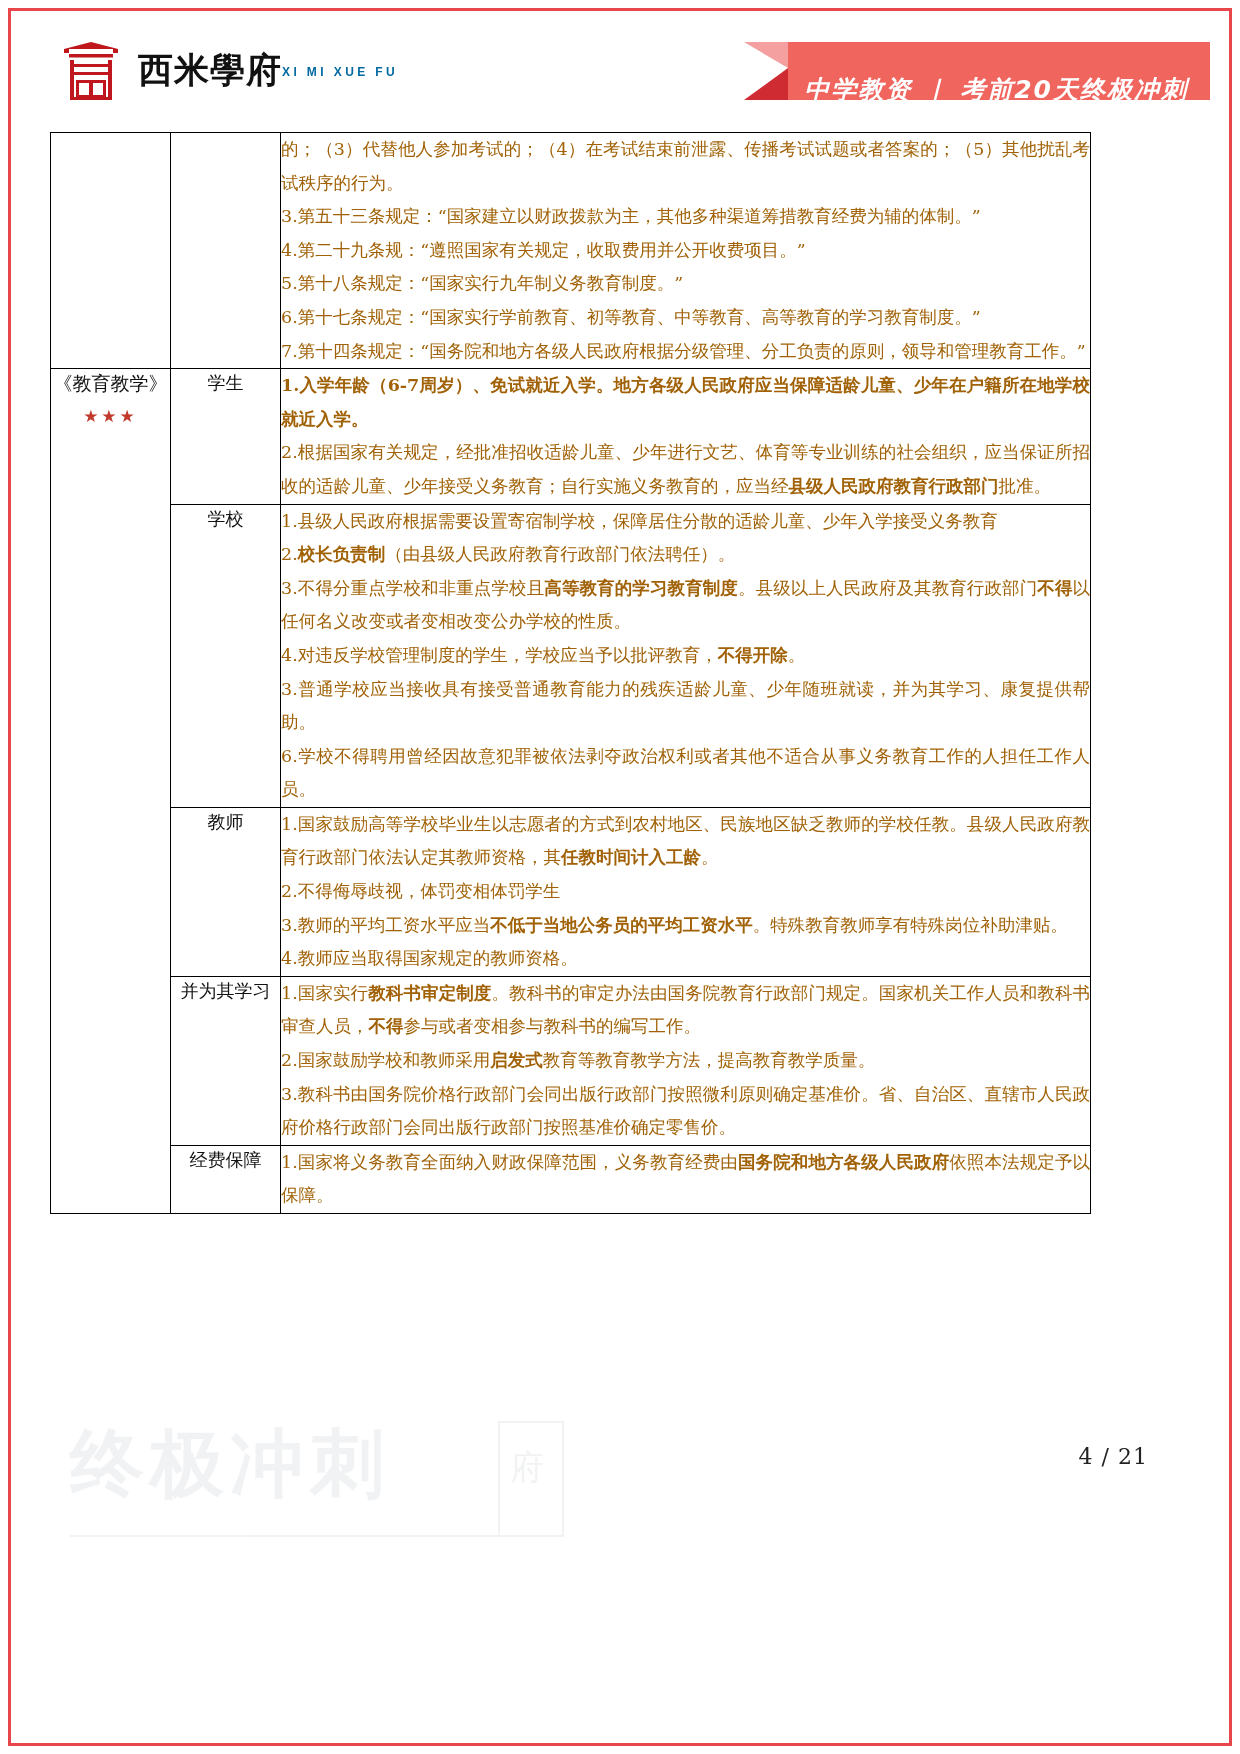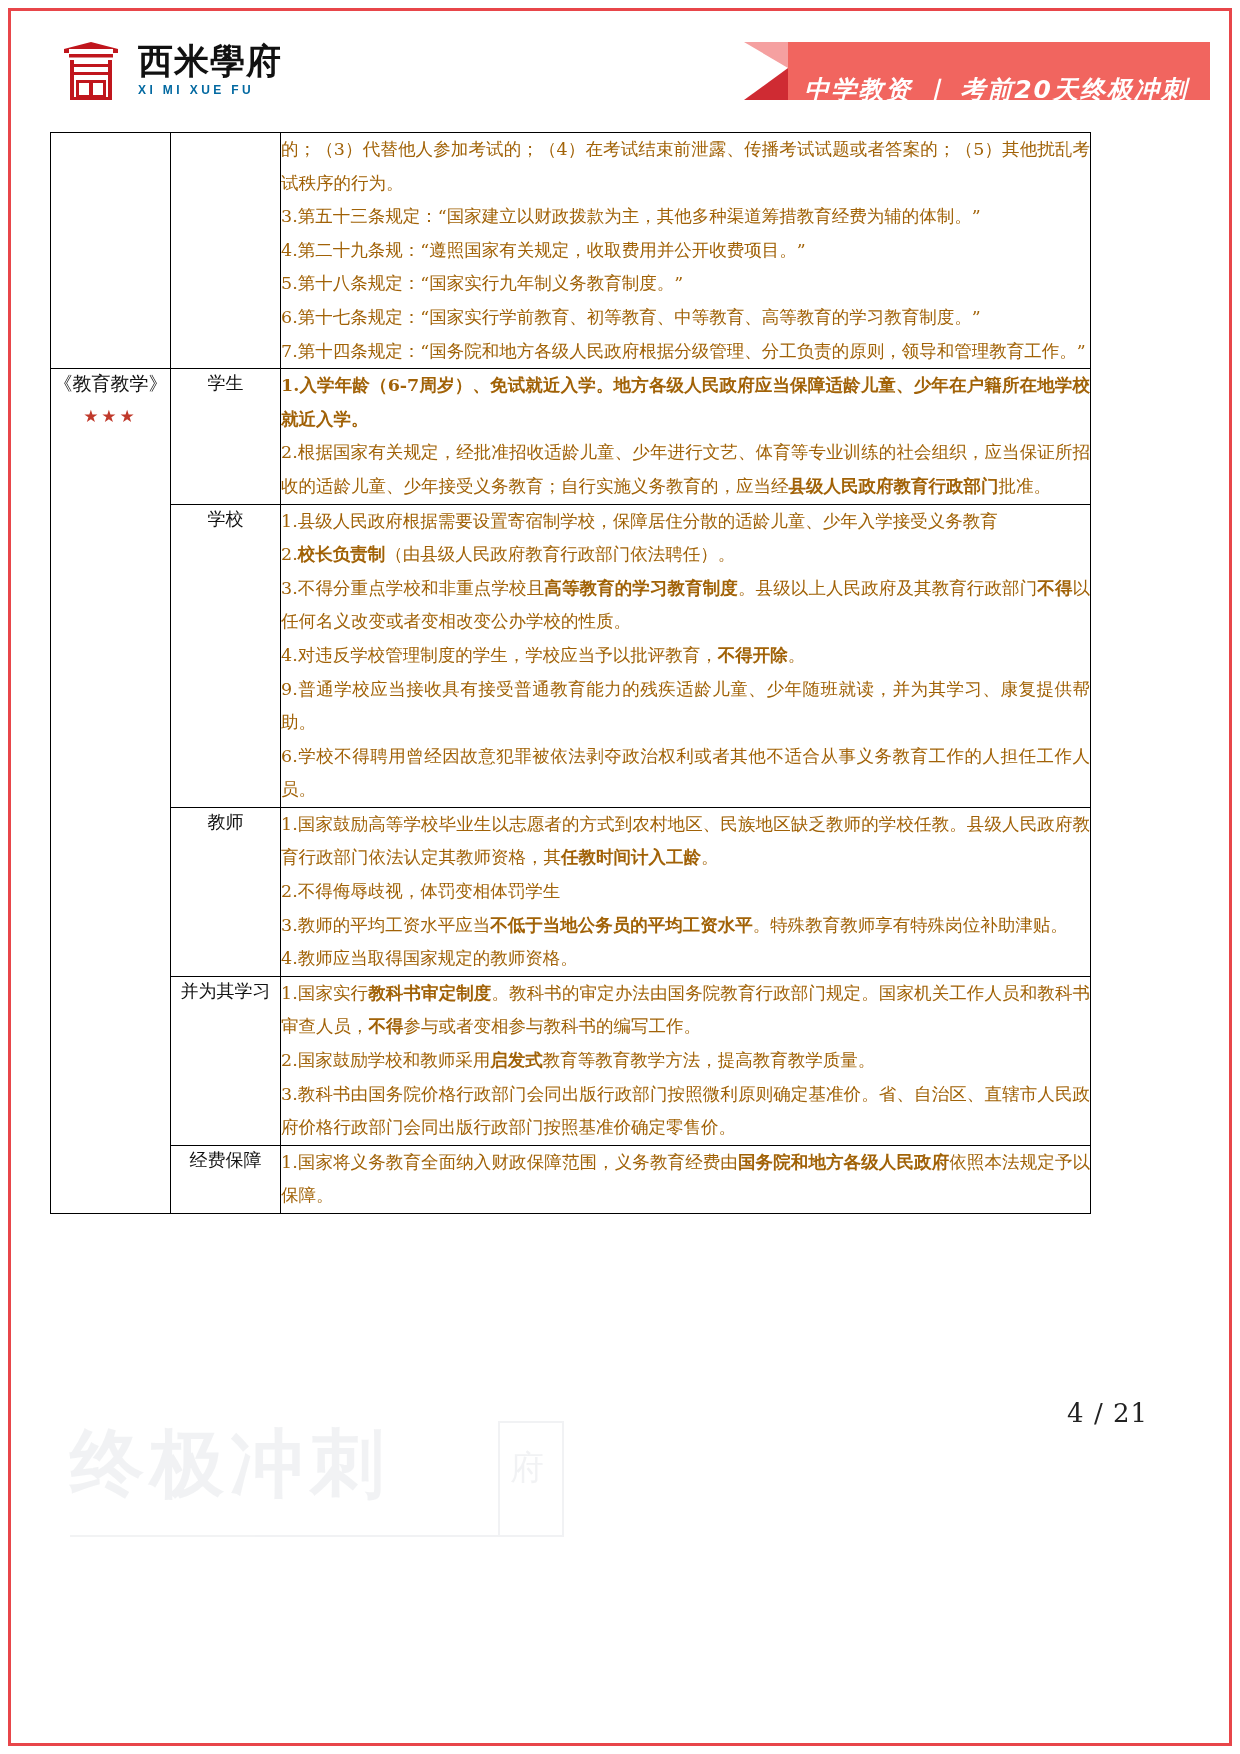--- a/index.html
+++ b/index.html
@@ -46,21 +46,22 @@
   }
   .logo-mark {
     width: 66px;
     height: 66px;
     position: relative;
   }
   .logo-mark svg { display:block; }
 
   .logo-text-wrap {
     display: flex;
-    flex-direction: column;
+    flex-direction: row;
+    align-items: center;
     line-height: 1;
   }
   .logo-cn {
     font-family: "DejaVu Serif", "Liberation Serif", serif;
     font-size: 35px;
     font-weight: 700;
     letter-spacing: 1px;
     color: #111111;
   }
   .logo-en {
@@ -214,23 +215,23 @@
     top: 120px;
     width: 475px;
     height: 2px;
     background: #9aa3ad;
   }
 
   
   .page-number {
     position: absolute;
     right: 92px;
-    top: 1398px;
-    font-family: "DejaVu Serif", "Liberation Serif", serif;
-    font-size: 26px;
+    top: 1444px;
+    font-family: "DejaVu Serif", "Liberation Serif", serif;
+    font-size: 22px;
     color: #222222;
     letter-spacing: 1px;
   }
 </style>
 </head>
 <body>
 
 <div class="page-frame"></div>
 
 <div class="header">
@@ -301,21 +302,21 @@
       </td>
     </tr>
 
     <tr>
       <td class="cell-topic">学校</td>
       <td class="cell-body">
         <p>1.县级人民政府根据需要设置寄宿制学校，保障居住分散的适龄儿童、少年入学接受义务教育</p>
         <p>2.<b>校长负责制</b>（由县级人民政府教育行政部门依法聘任）。</p>
         <p>3.不得分重点学校和非重点学校且<b>高等教育的学习教育制度</b>。县级以上人民政府及其教育行政部门<b>不得</b>以任何名义改变或者变相改变公办学校的性质。</p>
         <p>4.对违反学校管理制度的学生，学校应当予以批评教育，<b>不得开除</b>。</p>
-        <p>9.普通学校应当接收具有接受普通教育能力的残疾适龄儿童、少年随班就读，并为其学习、康复提供帮助。</p>
+        <p>3.普通学校应当接收具有接受普通教育能力的残疾适龄儿童、少年随班就读，并为其学习、康复提供帮助。</p>
         <p>6.学校不得聘用曾经因故意犯罪被依法剥夺政治权利或者其他不适合从事义务教育工作的人担任工作人员。</p>
       </td>
     </tr>
 
     <tr>
       <td class="cell-topic">教师</td>
       <td class="cell-body">
         <p>1.国家鼓励高等学校毕业生以志愿者的方式到农村地区、民族地区缺乏教师的学校任教。县级人民政府教育行政部门依法认定其教师资格，其<b>任教时间计入工龄</b>。</p>
         <p>2.不得侮辱歧视，体罚变相体罚学生</p>
         <p>3.教师的平均工资水平应当<b>不低于当地公务员的平均工资水平</b>。特殊教育教师享有特殊岗位补助津贴。</p>

